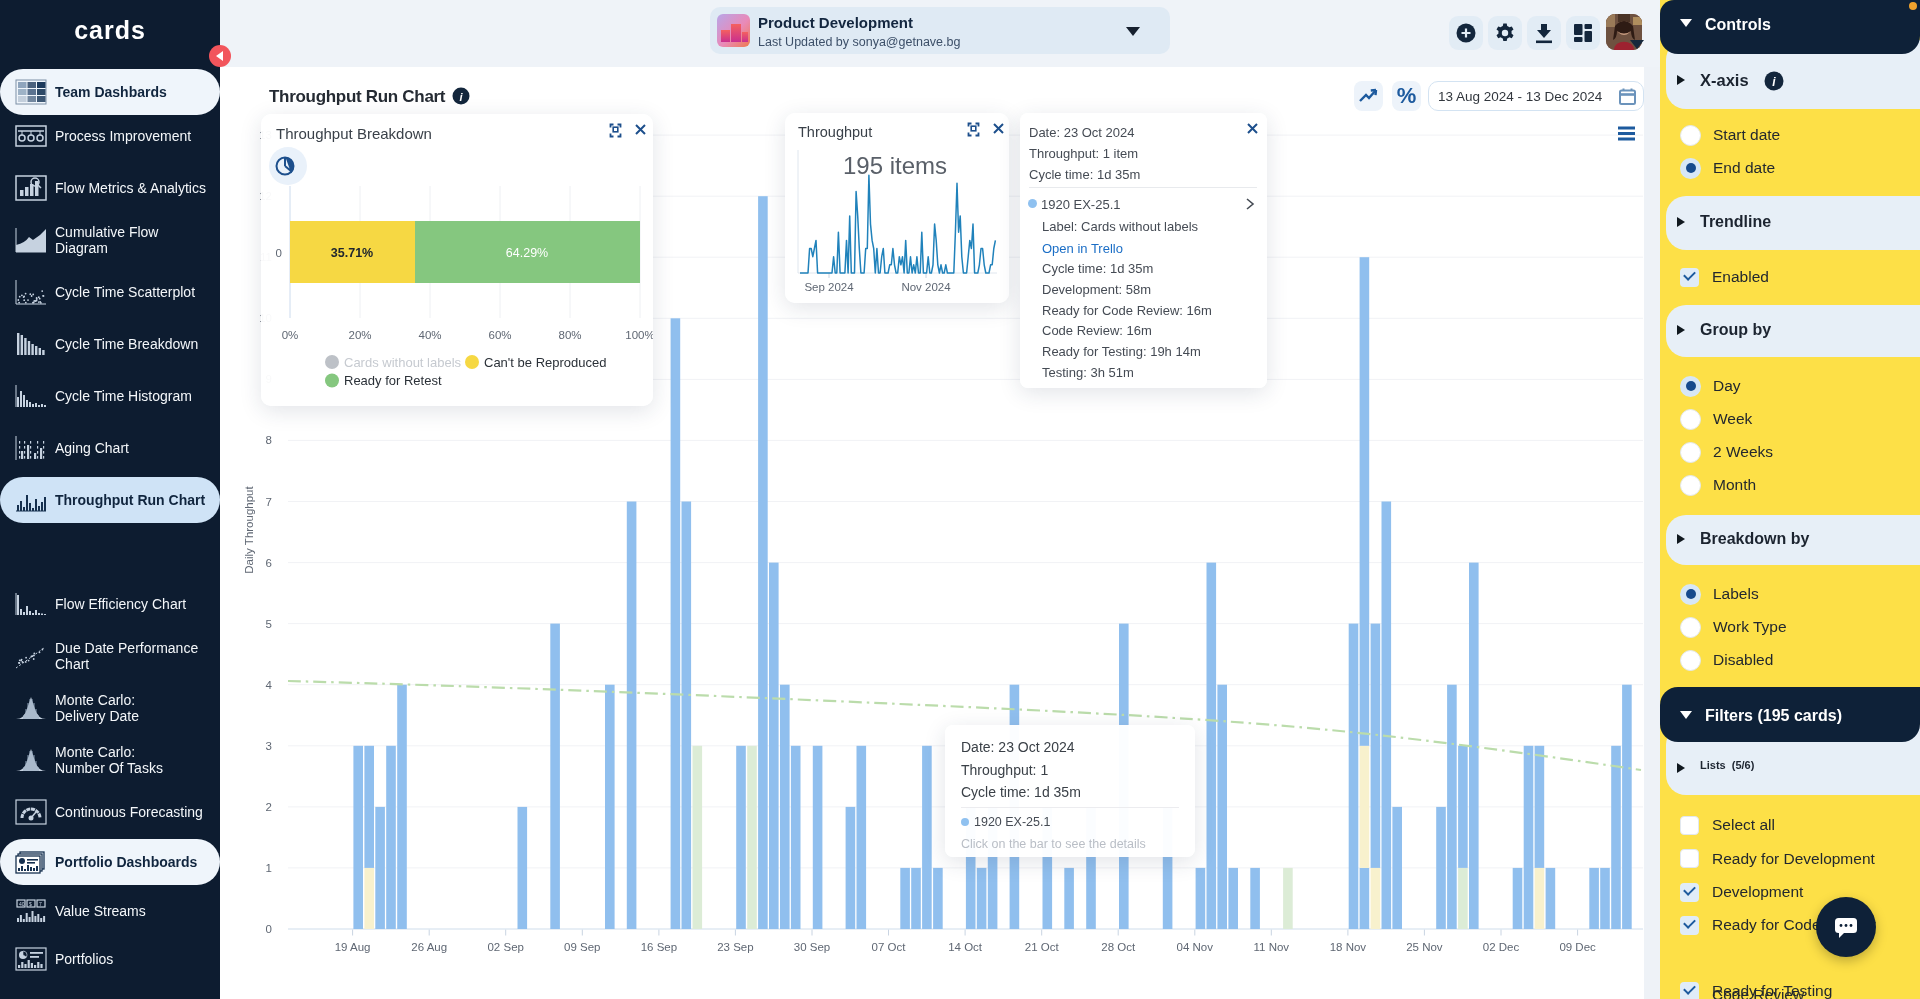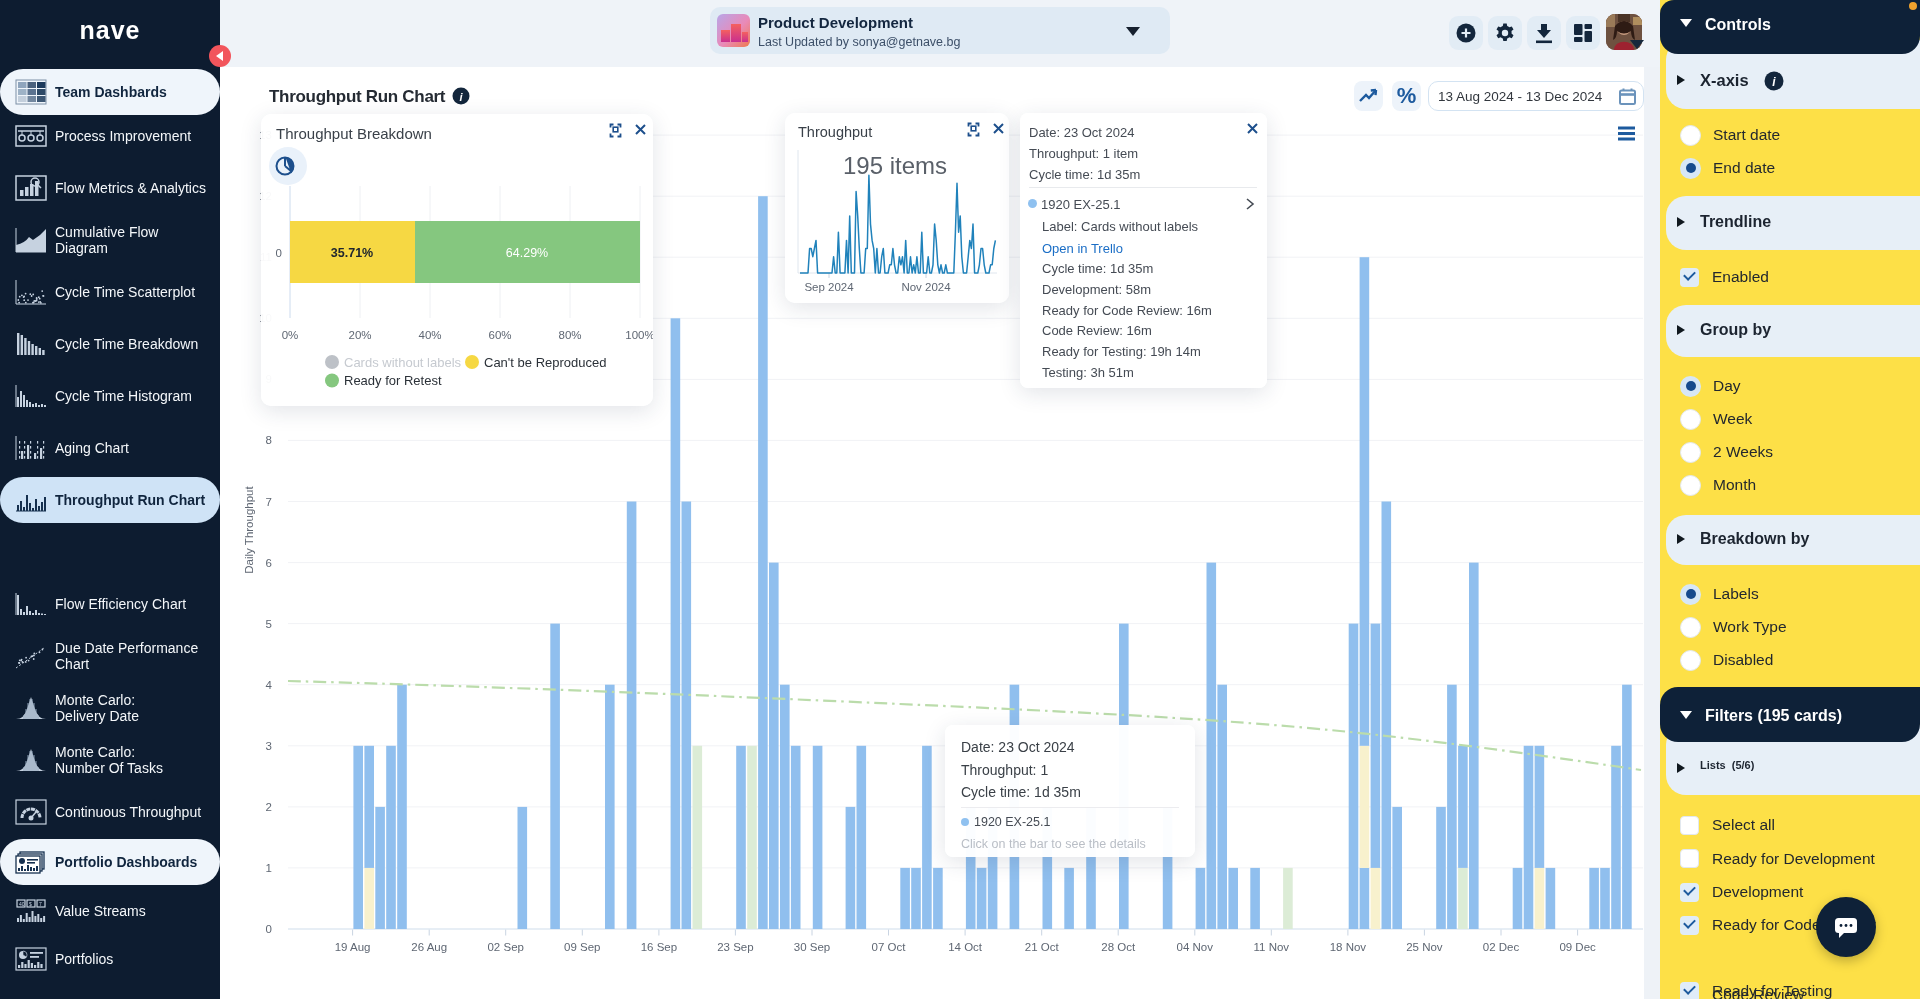--- a/index.html
+++ b/index.html
@@ -348,21 +348,21 @@
           <rect x="0" y="0" width="9" height="13" fill="#9a7a58"></rect>
           <rect x="27" y="3" width="9" height="8" fill="#b08e5e"></rect>
           <rect x="12" y="0" width="12" height="8" fill="#4a3326"></rect>
           <path d="M8 36 C8 25 28 25 28 36 Z" fill="#9e2230"></path>
           <circle cx="18" cy="14" r="7" fill="#c89c80"></circle>
           <path d="M9 12 q9 -10 18 0 l2 14 q-4 -2 -4 -9 q-7 5 -14 0 q0 7 -4 9 Z" fill="#2e1b14"></path>
         </svg></div>
   <div id="avcaret"></div>
 </div>
 <div id="lsb">
-  <div id="logo">nave</div>
+  <div id="logo">cards</div>
   <div class="nitem nsel1" style="top:68.5px;">
         <span class="nic"><svg width="32" height="26" viewBox="0 0 32 26">
             <rect x="1" y="1" width="30" height="24" fill="none" stroke="#7d90a6"></rect>
             <rect x="3.0" y="3" width="8.5" height="6" fill="#8fa5bd"></rect>
             <rect x="3.0" y="10" width="8.5" height="6" fill="#9db2c6"></rect>
             <rect x="3.0" y="17" width="8.5" height="6" fill="#c3cfdc"></rect>
             <rect x="12.5" y="3" width="8.5" height="6" fill="#4a617d"></rect>
             <rect x="12.5" y="10" width="8.5" height="6" fill="#5b7390"></rect>
             <rect x="12.5" y="17" width="8.5" height="6" fill="#7388a0"></rect>
             <rect x="22.0" y="3" width="8.5" height="6" fill="#1c3a5c"></rect>
@@ -585,21 +585,21 @@
             <rect x="1" y="1" width="30" height="24" fill="none" stroke="#c6d2e0" stroke-width="1.2"></rect>
             <path d="M7.0 19.0 A9 9 0 0 1 7.9 15.1" stroke="#c6d2e0" stroke-width="3" fill="none"></path>
             <path d="M8.2 14.5 A9 9 0 0 1 10.9 11.6" stroke="#c6d2e0" stroke-width="3" fill="none"></path>
             <path d="M11.5 11.2 A9 9 0 0 1 15.3 10.0" stroke="#c6d2e0" stroke-width="3" fill="none"></path>
             <path d="M16.0 10.0 A9 9 0 0 1 19.9 10.9" stroke="#c6d2e0" stroke-width="3" fill="none"></path>
             <path d="M20.5 11.2 A9 9 0 0 1 23.4 13.9" stroke="#c6d2e0" stroke-width="3" fill="none"></path>
             <path d="M23.8 14.5 A9 9 0 0 1 25.0 18.3" stroke="#c6d2e0" stroke-width="3" fill="none"></path>
             <circle cx="16" cy="19" r="2.5" fill="#c6d2e0"></circle>
             <line x1="16" y1="19" x2="21" y2="13" stroke="#c6d2e0" stroke-width="1.5"></line>
           </svg></span>
-        <span class="ntx">Continuous Throughput</span>
+        <span class="ntx">Continuous Forecasting</span>
       </div>
   <div class="nitem nsel1" style="top:838.5px;">
         <span class="nic"><svg width="32" height="26" viewBox="0 0 32 26">
             <rect x="5" y="3" width="24" height="17" fill="none" stroke="#16304f" stroke-width="1.3"></rect>
             <rect x="3" y="5" width="24" height="17" fill="#fff" stroke="#16304f" stroke-width="1.3"></rect>
             <rect x="1" y="7" width="24" height="17" fill="#fff" stroke="#16304f" stroke-width="1.3"></rect>
             <circle cx="7" cy="12" r="3" fill="#16304f"></circle>
             <rect x="12" y="10" width="11" height="1.6" fill="#16304f"></rect>
             <rect x="12" y="13" width="8" height="1.6" fill="#16304f"></rect>
             <rect x="3" y="19" width="2" height="3" fill="#16304f"></rect>

